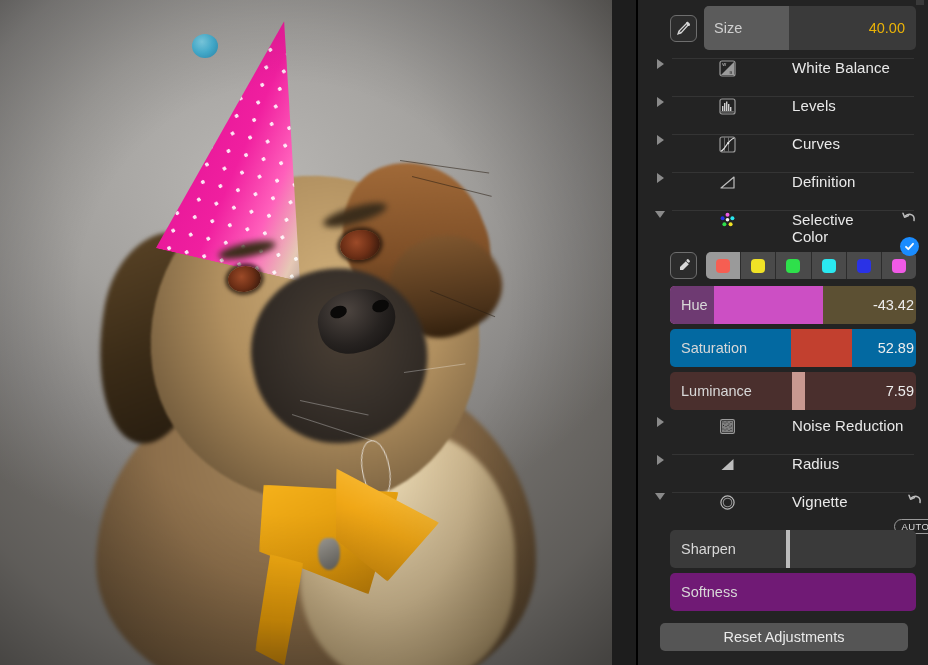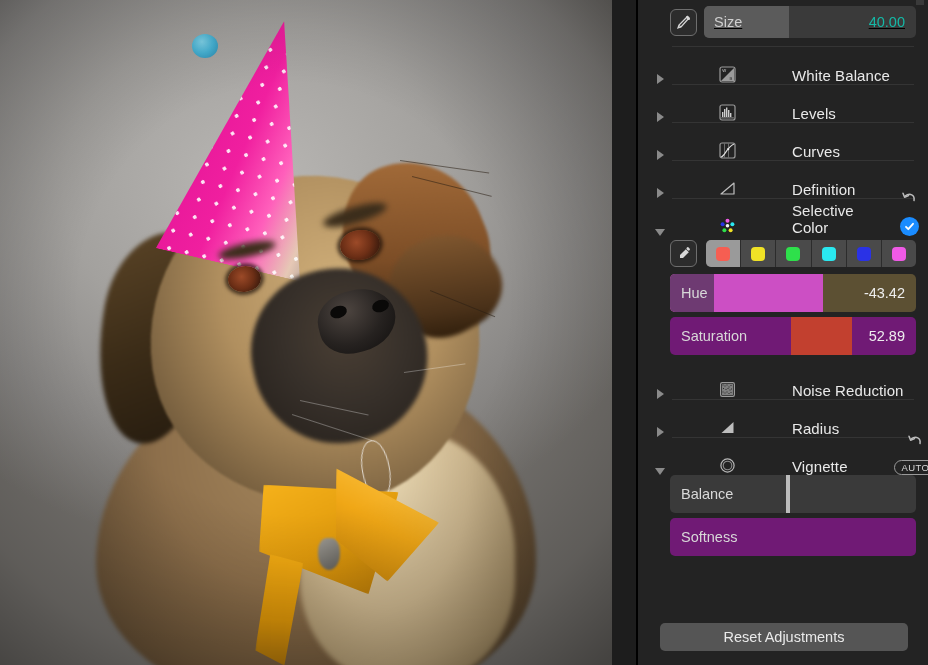--- a/index.html
+++ b/index.html
@@ -185,40 +185,39 @@
     display: flex; align-items: center; gap: 7px;
     padding: 6px 0 8px 22px;
   }
   .brush-btn {
     width: 27px; height: 27px; border-radius: 6px;
     border: 1px solid #6e6e6e; background: #2c2c2c;
     display: flex; align-items: center; justify-content: center;
     flex: 0 0 27px;
   }
   .size-field {
-    flex: 1 1 auto; height: 32px; border-radius: 5px;
+    flex: 1 1 auto; height: 44px; border-radius: 5px;
     background: #3a3a3a; position: relative; display: flex; align-items: center;
     overflow: hidden;
-    text-decoration: underline;
   }
   .size-fill {
     position:absolute; left:0; top:0; bottom:0; width: 40%;
     background: #5b5b5b;
   }
   .size-label {
     position: relative; z-index:2; color: #cfcfcf; font-size: 14.5px; padding-left: 10px;
   }
   .size-val {
-    position: relative; z-index:2; margin-left: auto; color: #14b8a6;
+    position: relative; z-index:2; margin-left: auto; color: #eab308;
     font-size: 14.5px; padding-right: 11px;
   }
 
   
   .adj {
-    display:flex; align-items:flex-end; height: 37px; padding-left: 4px;
+    display:flex; align-items:flex-start; height: 37px; padding-left: 4px;
     position: relative;
     gap: 46px;
   }
   .disclose {
     width: 16px; flex: 0 0 16px; display:flex; align-items:center; justify-content:center;
   }
   .tri {
     width: 0; height: 0;
     border-top: 5.2px solid transparent;
     border-bottom: 5.2px solid transparent;
@@ -250,21 +249,21 @@
   
   .sliders { padding: 0 0 2px 22px; }
   .slider {
     height: 38px; border-radius: 5px; margin-bottom: 5px;
     position: relative; overflow: hidden; display:flex; align-items:center;
     background: #3a3a3a;
   }
   .s-fill { position:absolute; left:0; top:0; bottom:0; }
   .s-knob { position:absolute; top:0; bottom:0; width: 4px; }
   .s-label { position: relative; z-index: 3; font-size: 14.5px; color: #d8d8d8; padding-left: 11px; }
-  .s-val { position: relative; z-index: 3; margin-left: auto; font-size: 14.5px; color: #ededed; padding-right: 11px; }
+  .s-val { position: relative; z-index: 3; margin-left: auto; font-size: 14.5px; color: #ededed; padding-right: 2px; }
 
   
   .swatchrow { display:flex; align-items:center; gap: 9px; padding: 4px 0 7px 22px; }
   .eyedrop {
     width: 27px; height: 27px; border-radius: 6px; border: 1px solid #6e6e6e;
     background: #2c2c2c; display:flex; align-items:center; justify-content:center;
     flex: 0 0 27px;
   }
   .swatches {
     display:flex; flex: 1 1 auto; height: 27px; border-radius: 5px; overflow:hidden;
@@ -478,24 +477,29 @@
       </div>
     </div>
 
     <div class="sliders">
       <div class="slider" style="background:#5c5033">
         <span class="s-fill" style="width:62%;background:#cc4fc4"></span>
         <span class="s-fill" style="width:18%;background:#6e3a72"></span>
         <span class="s-label">Hue</span>
         <span class="s-val">-43.42</span>
       </div>
-      <div class="slider" style="background:#701a75">
+      <div class="slider" style="background:#0369a1">
         <span class="s-fill" style="left:49%;width:25%;background:#c2402f"></span>
         <span class="s-label">Saturation</span>
         <span class="s-val">52.89</span>
+      </div>
+      <div class="slider" style="background:#4a2f2d">
+        <span class="s-fill" style="left:49.5%;width:5.5%;background:#c89890"></span>
+        <span class="s-label">Luminance</span>
+        <span class="s-val">7.59</span>
       </div>
     </div>
 
     <div class="adj">
       <span class="disclose">
           <i class="tri"></i>
         </span>
       <span class="adj-icon">
         <svg width="17" height="17" viewBox="0 0 17 17">
             <rect x="1.6" y="1.6" width="13.8" height="13.8" rx="1.6" fill="none" stroke="#9b9b9b" stroke-width="1.2"></rect>
@@ -553,21 +557,21 @@
           <path d="M4 5 C9 1.5 14 4 13 9.5" fill="none" stroke="#bdbdbd" stroke-width="1.5" stroke-linecap="round"></path>
           <path d="M2 2.2 L3.6 6.2 L7.6 4.6" fill="none" stroke="#bdbdbd" stroke-width="1.5" stroke-linecap="round" stroke-linejoin="round"></path>
         </svg>
         <span class="autobtn">AUTO</span>
       </span>
     </div>
 
     <div class="sliders">
       <div class="slider" style="background:#3a3a3a">
         <span class="s-knob" style="left:47%;background:#bcbcbc"></span>
-        <span class="s-label">Balance</span>
+        <span class="s-label">Sharpen</span>
         <span class="s-val"></span>
       </div>
       <div class="slider" style="background:#701a75">
         <span class="s-label">Softness</span>
         <span class="s-val"></span>
       </div>
     </div>
 
     <div class="reset-wrap">
       <button class="reset-btn">Reset Adjustments</button>

